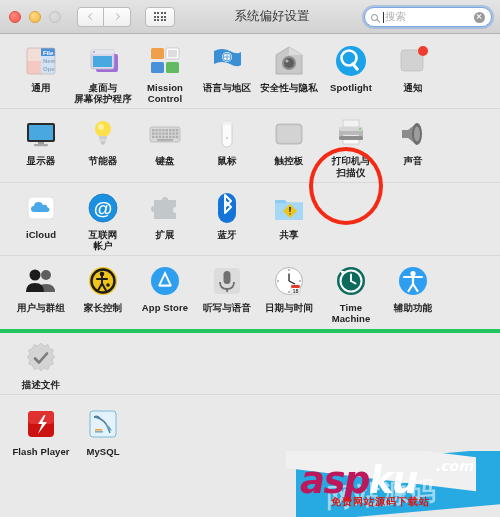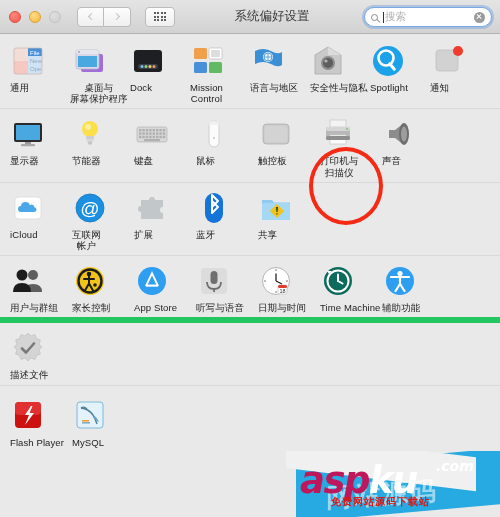--- a/index.html
+++ b/index.html
@@ -101,27 +101,28 @@
     flex: 1; position: relative;
     background: #e9e9e9;
     padding-top: 2px;
   }
   .row {
     display: flex;
     padding: 7px 10px 4px 10px;
     border-bottom: 1px solid #d9d9d9;
     min-height: 65px;
   }
-  .row.last-main { border-bottom: 6px solid #22c55e; }
+  .row.last-main { border-bottom: 4px solid #22c55e; }
   .row.noborder { border-bottom: none; }
   .cell {
     width: 62px;
-    display: flex; flex-direction: column; align-items: flex-start;
+    display: flex; flex-direction: column; align-items: center;
     margin-right: 0;
     position: relative;
+    font-weight: bold;
   }
   .iconbox {
     width: 36px; height: 36px;
     display: flex; align-items: center; justify-content: center;
     position: relative;
   }
   .label {
     margin-top: 3px;
     font-size: 9.5px;
     color: #222;
@@ -259,33 +260,20 @@
             <rect x="5" y="6" width="23" height="19" rx="2" fill="#d8d8e8" stroke="#b9b9c9" stroke-width="0.7"></rect>
             <rect x="5" y="6" width="23" height="4" rx="2" fill="#e6e6ef"></rect>
             <circle cx="8" cy="8" r="0.9" fill="#9b9bad"></circle>
             <rect x="7" y="12" width="19" height="11" fill="#4aa8e0"></rect>
           </svg>
         </div>
         <div class="label" style="white-space:pre-line">桌面与
 屏幕保护程序</div>
       </div>
 
-      <div class="cell">
-        <div class="iconbox">
-          <svg width="34" height="34" viewBox="0 0 34 34">
-            <rect x="3" y="6" width="28" height="22" rx="3" fill="#1e1f22"></rect>
-            <rect x="7" y="20" width="20" height="5" rx="2" fill="#3c3f45"></rect>
-            <circle cx="11" cy="22.5" r="1.5" fill="#6fc4e8"></circle>
-            <circle cx="15" cy="22.5" r="1.5" fill="#8ed18e"></circle>
-            <circle cx="19" cy="22.5" r="1.5" fill="#e8d36f"></circle>
-            <circle cx="23" cy="22.5" r="1.5" fill="#e89a6f"></circle>
-          </svg>
-        </div>
-        <div class="label">Dock</div>
-      </div>
 
       <div class="cell">
         <div class="iconbox">
           <svg width="34" height="34" viewBox="0 0 34 34">
             <rect x="3" y="4" width="13" height="11" rx="1.5" fill="#f0a04a"></rect>
             <rect x="18" y="4" width="13" height="11" rx="1.5" fill="#fff" stroke="#bbb" stroke-width="0.7"></rect>
             <rect x="3" y="18" width="13" height="11" rx="1.5" fill="#4a90d9"></rect>
             <rect x="18" y="18" width="13" height="11" rx="1.5" fill="#62bb62"></rect>
             <rect x="20" y="6" width="9" height="7" fill="#ddd"></rect>
           </svg>

